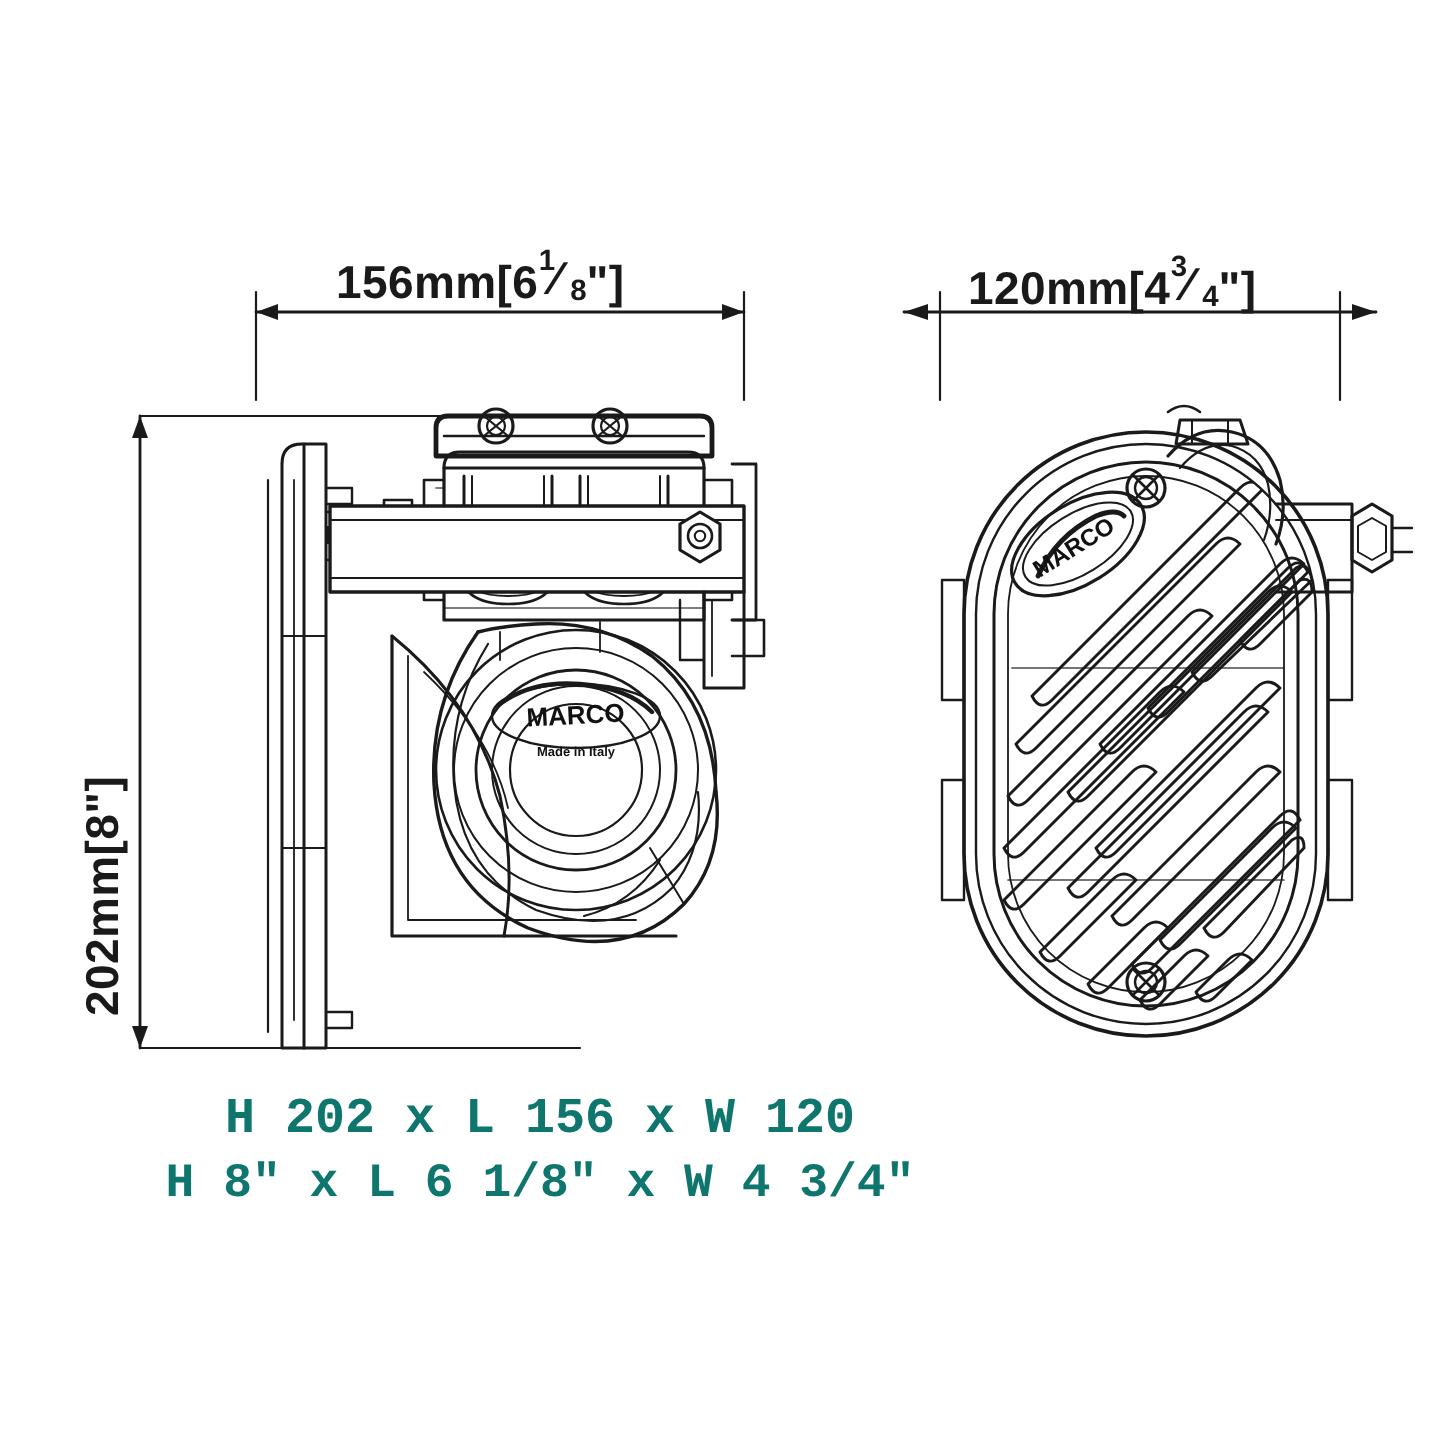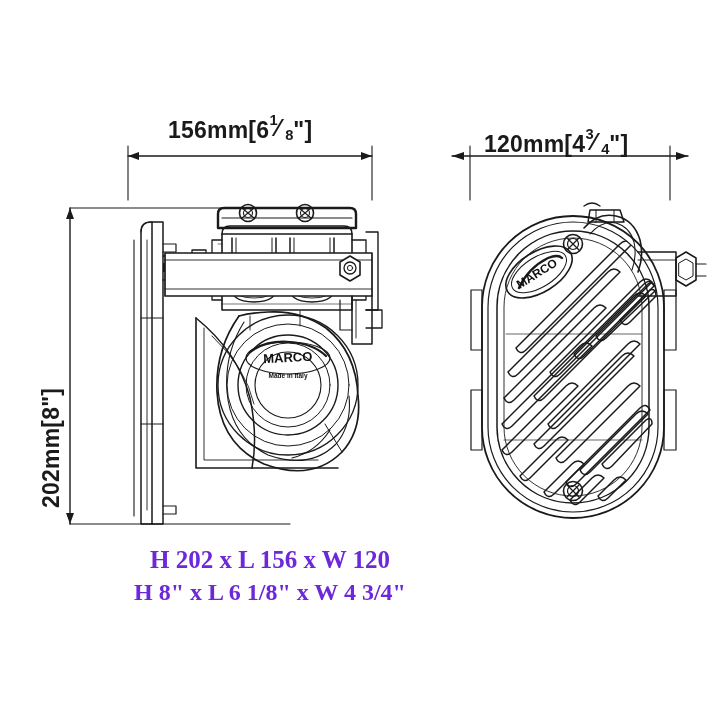--- a/index.html
+++ b/index.html
@@ -27,21 +27,21 @@
     position: absolute;
     font-family: "Liberation Sans", sans-serif;
     font-weight: bold;
     font-size: 23px;
     color: #1a1a1a;
     white-space: nowrap;
     letter-spacing: 0.2px;
   }
   #dim-top-left-label {
     left: 168px;
-    top: 117px;
+    top: 128px;
   }
   #dim-top-right-label {
     left: 484px;
     top: 131px;
   }
   #dim-left-label {
     left: 0px;
     top: 0px;
     transform-origin: left top;
     transform: translate(38px, 508px) rotate(-90deg);
@@ -76,24 +76,24 @@
   }
   
   .caption-block {
     position: absolute;
     left: 60px;
     top: 543px;
     width: 420px;
     text-align: center;
   }
   .caption-line {
-    font-family: Liberation Serif, serif;
+    font-family: Liberation Mono, monospace;
     font-weight: bold;
     font-size: 25px;
-    color: #6d28d9;
+    color: #0f766e;
     line-height: 33px;
     white-space: nowrap;
   }
   .caption-line.second {
     font-size: 24px;
   }
   .brand-text {
     font-family: "Liberation Sans", sans-serif;
     font-weight: bold;
     fill: #111111;

